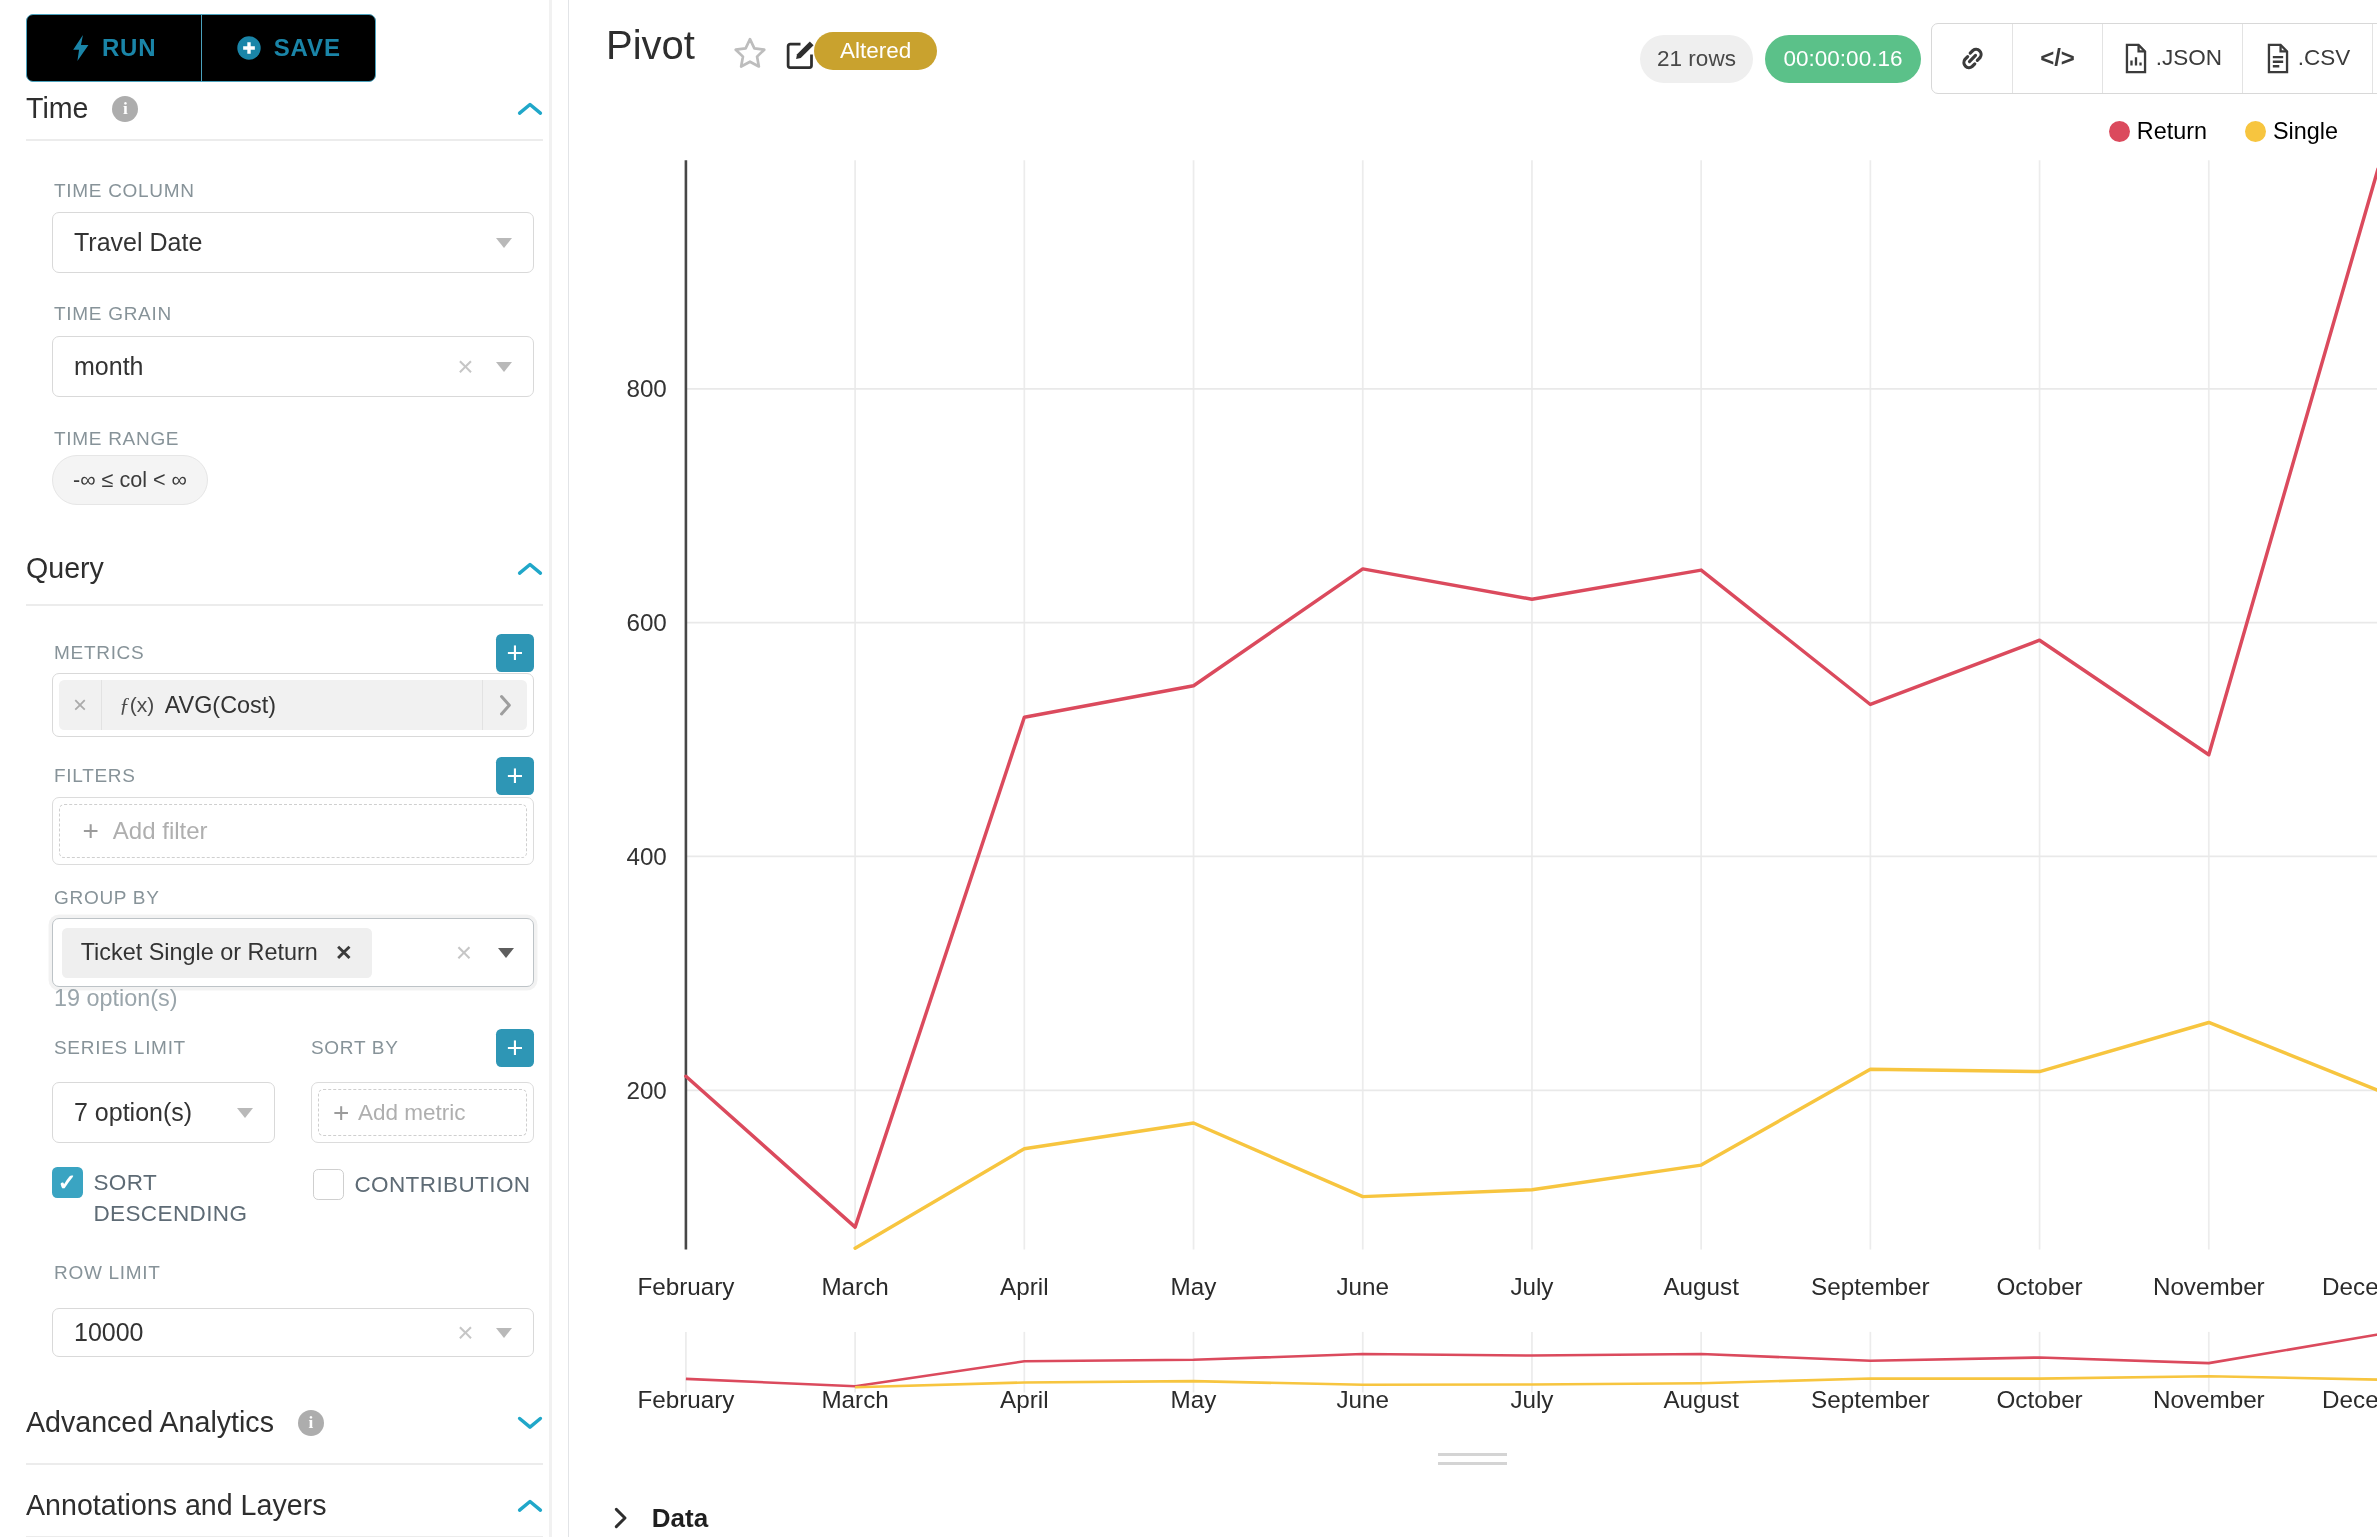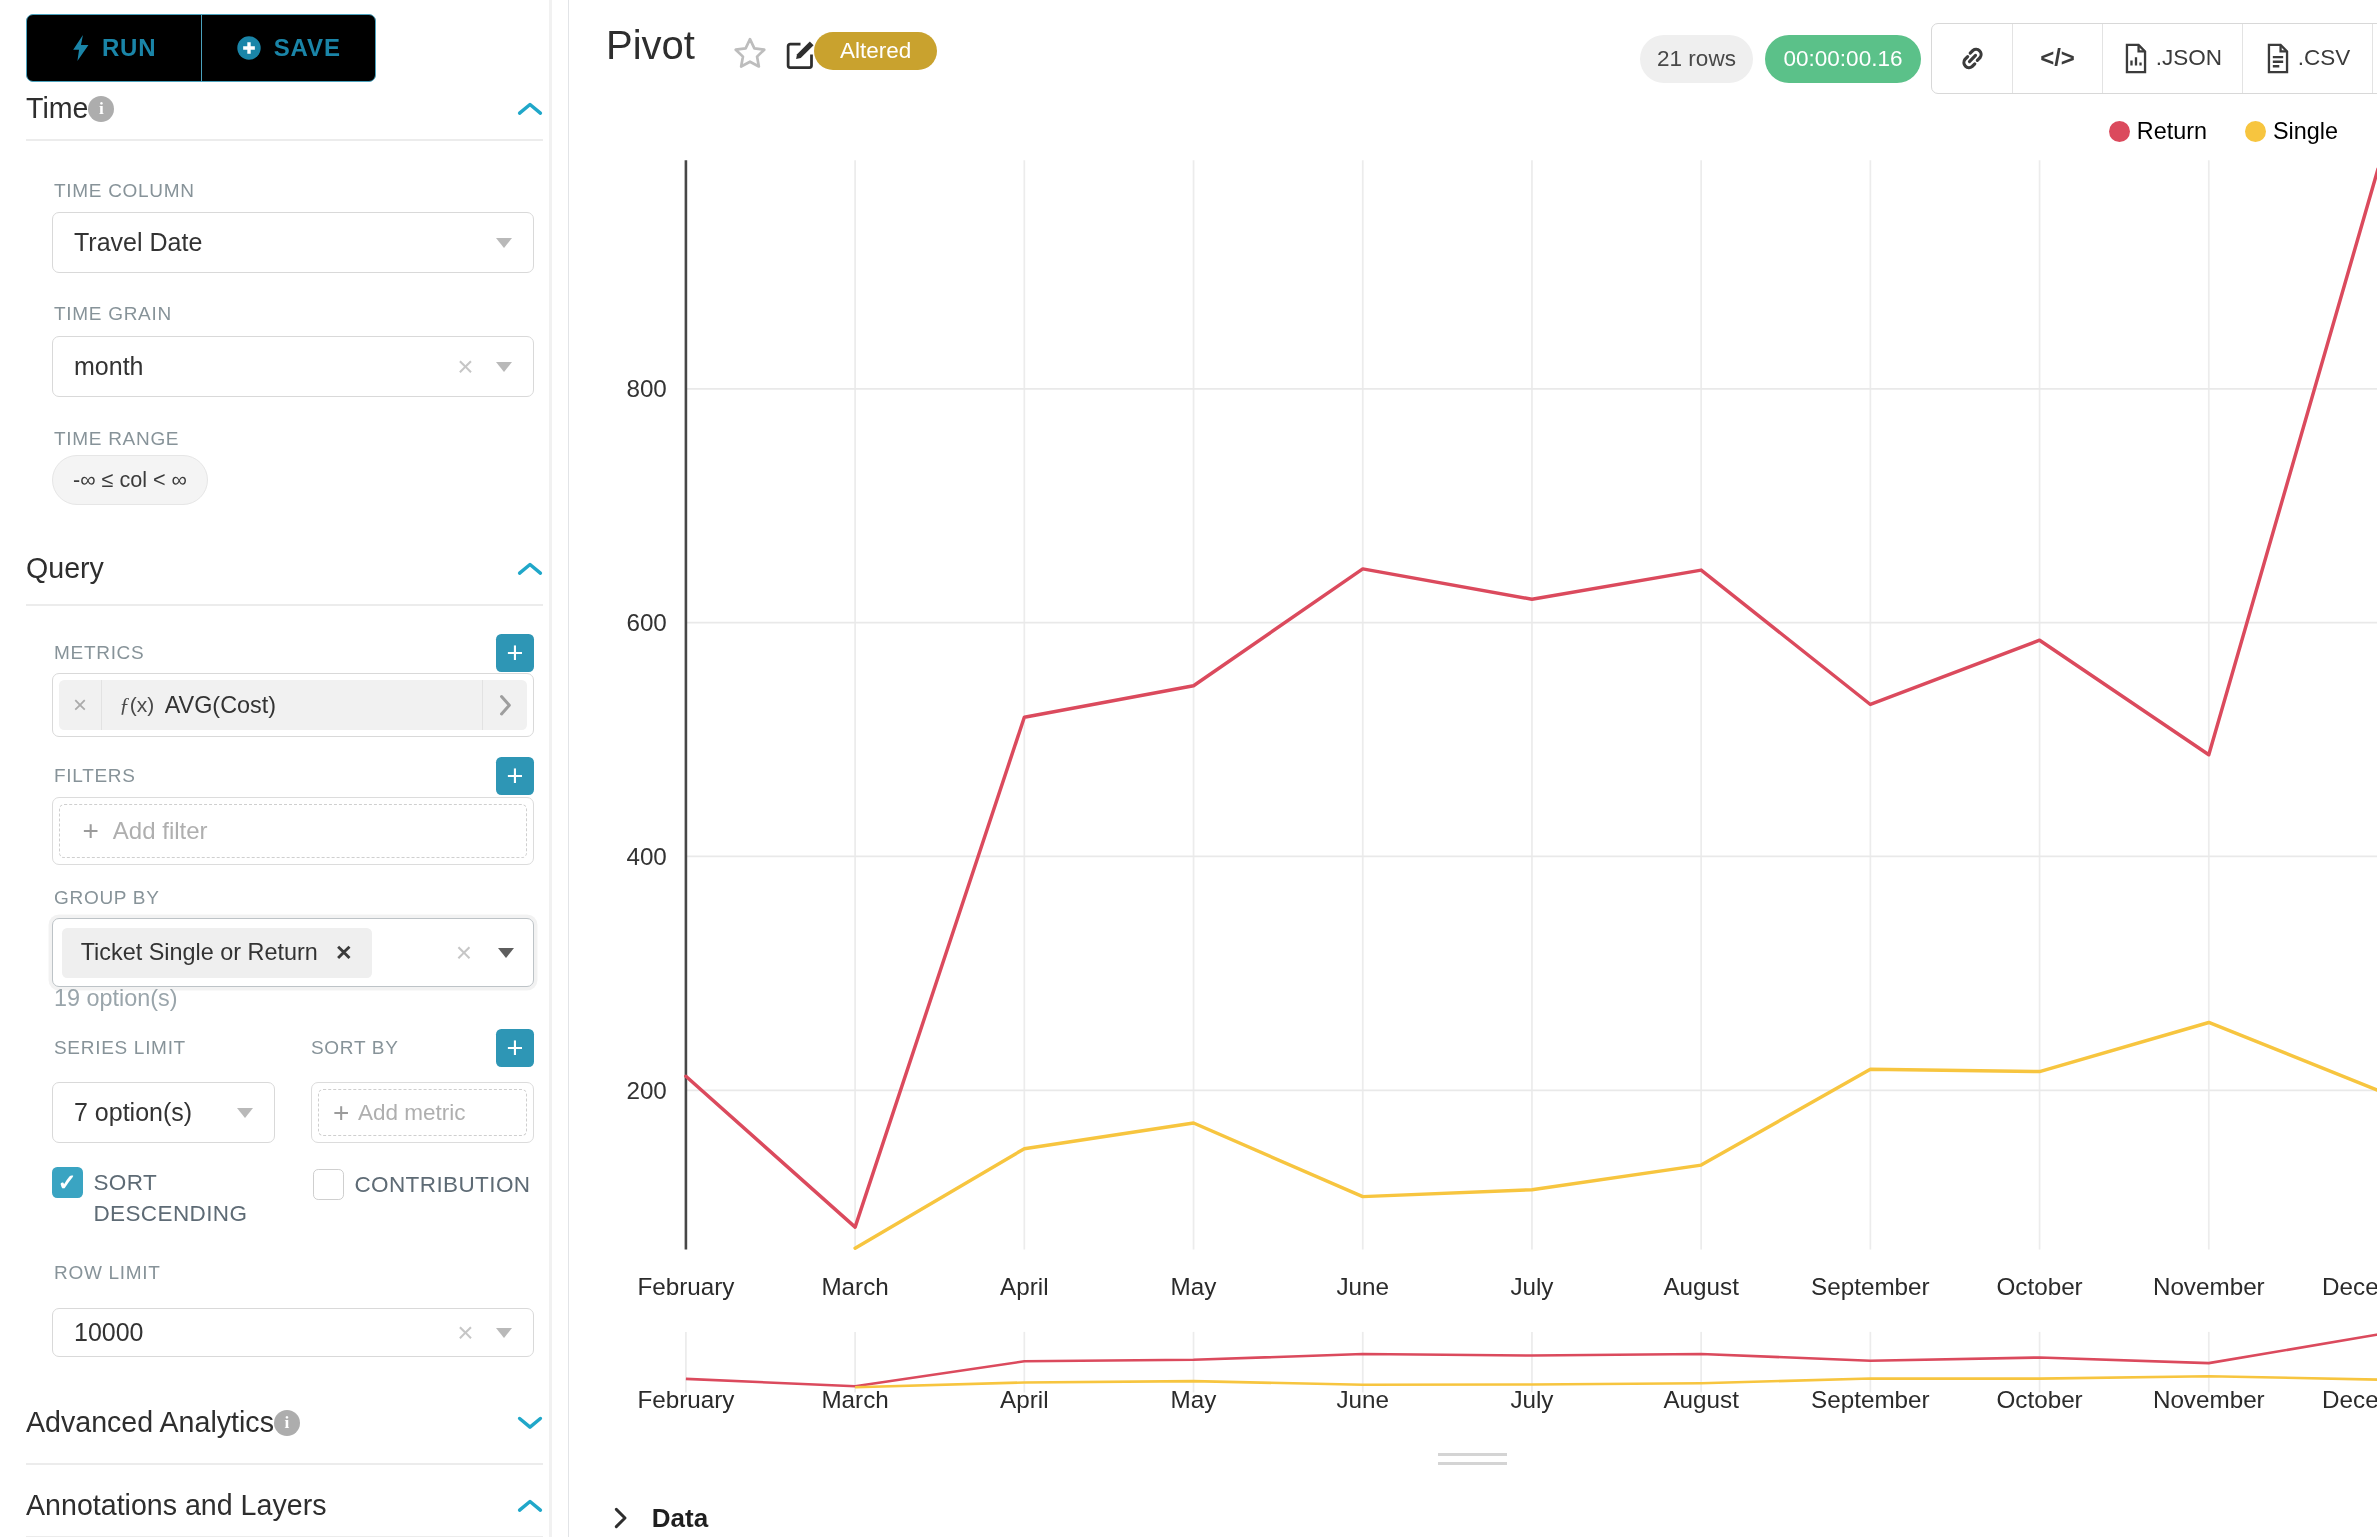--- a/index.html
+++ b/index.html
@@ -6,21 +6,21 @@
   html,body { width:2377px; height:1538px; background:#fff; font-family:"Liberation Sans", sans-serif; overflow:hidden; }
 
   
   #sidebar { position:absolute; left:0; top:0; width:569px; height:1538px; background:#fff; border-right:1.7px solid #E2E4E7; }
   .scrolltrack { position:absolute; left:549px; top:0; width:2.6px; height:1538px; background:#F1F1F1; }
 
   .runsave { position:absolute; left:26px; top:14px; width:350px; height:68px; border:1.7px solid #4BA2BD; border-radius:7px; display:flex; overflow:hidden; background:#000000; }
   .runsave .cell { flex:1; display:flex; align-items:center; justify-content:center; gap:12px; font-size:24px; font-weight:700; letter-spacing:0.9px; color:#1A85A8; cursor:pointer; }
   .runsave .cell + .cell { border-left:1.7px solid #4BA2BD; }
 
-  .sec-head { position:absolute; left:26px; width:517px; display:flex; align-items:center; gap:0; font-size:28.6px; color:#2E2E2E; }
+  .sec-head { position:absolute; left:26px; width:517px; display:flex; align-items:center; gap:24px; font-size:28.6px; color:#2E2E2E; }
   .sec-head .spacer { flex:1; }
   .divider { position:absolute; left:26px; width:517px; height:1.7px; background:#ECECEC; }
   .info-i { display:inline-flex; width:26px; height:26px; border-radius:50%; background:#ADADAD; color:#fff; font-size:17.3px; font-weight:700; align-items:center; justify-content:center; font-family:"Liberation Serif", serif; }
 
   .fld-label { position:absolute; left:54px; font-size:19px; letter-spacing:0.7px; color:#879399; }
   .fld-label.col2 { left:311px; }
 
   .sel { position:absolute; left:52px; width:482px; border:1.7px solid #D9D9D9; border-radius:7px; background:#fff; display:flex; align-items:center; padding:0 21px; font-size:25px; color:#333; }
   .caret { width:0; height:0; border-left:8.7px solid transparent; border-right:8.7px solid transparent; border-top:10.4px solid #B9B9B9; }
   .caret.dark { border-top-color:#5E5E5E; }

